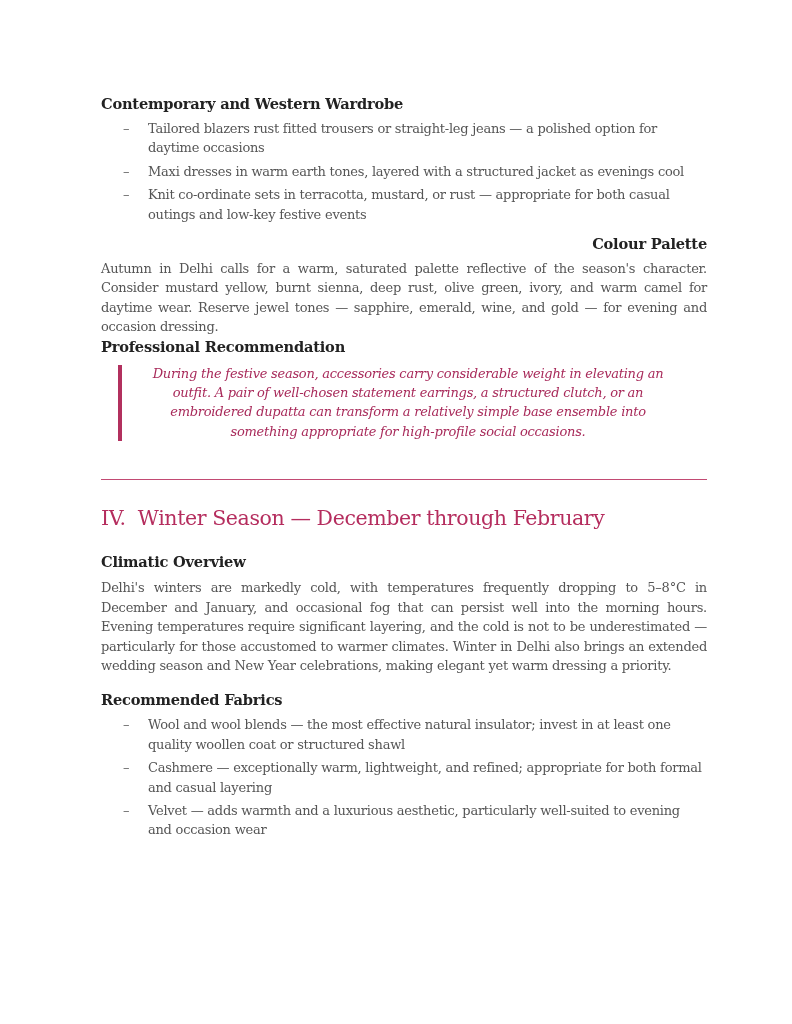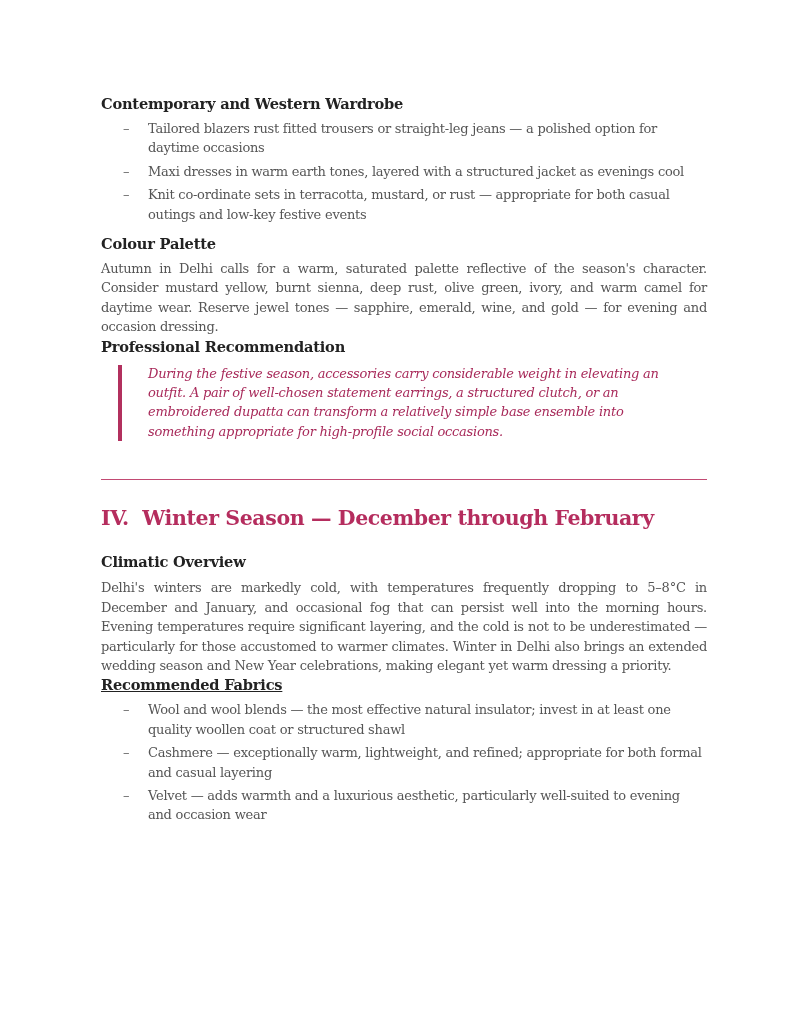--- a/index.html
+++ b/index.html
@@ -27,52 +27,52 @@
   .quote {
     position: relative; margin: 0 0 0 17px; padding-left: 30px;
     font-style: italic; font-size: 13px; line-height: 19.4px; color: #a82a5a;
     letter-spacing: -0.25px; width: 520px;
   }
   .quote-bar {
     position: absolute; left: 0; top: 1px; bottom: 0; width: 4px; background: #b2305e;
   }
   .divider { height: 0; border-top: 1.5px solid #c24a73; margin: 0; }
   .h2 {
-    font-family: "DejaVu Serif", serif; font-weight: bold; font-size: 20.5px;
+    font-family: "DejaVu Serif", serif; font-weight: normal; font-size: 20.5px;
     color: #b52d5e; margin: 0; line-height: 28px; letter-spacing: -0.4px;
   }
 </style>
 </head>
 <body>
 
 <div class="page">
 
   <h3 class="h3">Contemporary and Western Wardrobe</h3>
   <ul class="dash" style="margin-top:5px;">
     <li><span class="dash-mark">–</span><span>Tailored blazers rust fitted trousers or straight-leg jeans — a polished option for daytime occasions</span></li>
     <li><span class="dash-mark">–</span><span>Maxi dresses in warm earth tones, layered with a structured jacket as evenings cool</span></li>
     <li><span class="dash-mark">–</span><span>Knit co-ordinate sets in terracotta, mustard, or rust — appropriate for both casual outings and low-key festive events</span></li>
   </ul>
 
-  <h3 class="h3" style="margin-top:10px;">Colour Palette</h3>
+  <h3 class="h3" style="margin-top:10px;text-align:right;">Colour Palette</h3>
   <p class="p" style="margin-top:5px;">Autumn in Delhi calls for a warm, saturated palette reflective of the season's character. Consider mustard yellow, burnt sienna, deep rust, olive green, ivory, and warm camel for daytime wear. Reserve jewel tones — sapphire, emerald, wine, and gold — for evening and occasion dressing.</p>
 
   <h3 class="h3" style="">Professional Recommendation</h3>
-  <div class="quote" style="margin-top:7px;">
+  <div class="quote" style="margin-top:7px;text-align:center;">
     <div class="quote-bar"></div>
     <span>During the festive season, accessories carry considerable weight in elevating an outfit. A pair of well-chosen statement earrings, a structured clutch, or an embroidered dupatta can transform a relatively simple base ensemble into something appropriate for high-profile social occasions.</span>
   </div>
 
   <div class="divider" style="margin-top:38px;"></div>
 
   <h2 class="h2" style="margin-top:24px; white-space:pre;">IV.  Winter Season — December through February</h2>
 
   <h3 class="h3" style="margin-top:20px;">Climatic Overview</h3>
   <p class="p" style="margin-top:6px;">Delhi's winters are markedly cold, with temperatures frequently dropping to 5–8°C in December and January, and occasional fog that can persist well into the morning hours. Evening temperatures require significant layering, and the cold is not to be underestimated — particularly for those accustomed to warmer climates. Winter in Delhi also brings an extended wedding season and New Year celebrations, making elegant yet warm dressing a priority.</p>
 
-  <h3 class="h3" style="text-decoration:underline;">Recommended Fabrics</h3>
+  <h3 class="h3" style="margin-top:15px;">Recommended Fabrics</h3>
   <ul class="dash" style="margin-top:5px;">
     <li><span class="dash-mark">–</span><span>Wool and wool blends — the most effective natural insulator; invest in at least one quality woollen coat or structured shawl</span></li>
     <li><span class="dash-mark">–</span><span>Cashmere — exceptionally warm, lightweight, and refined; appropriate for both formal and casual layering</span></li>
     <li><span class="dash-mark">–</span><span>Velvet — adds warmth and a luxurious aesthetic, particularly well-suited to evening and occasion wear</span></li>
   </ul>
 
 </div>
 
 </body></html>

